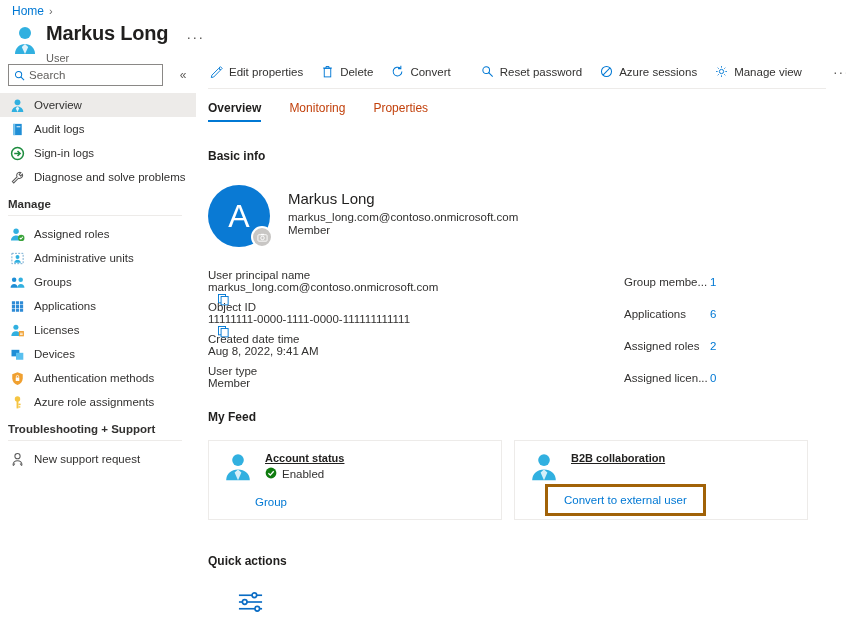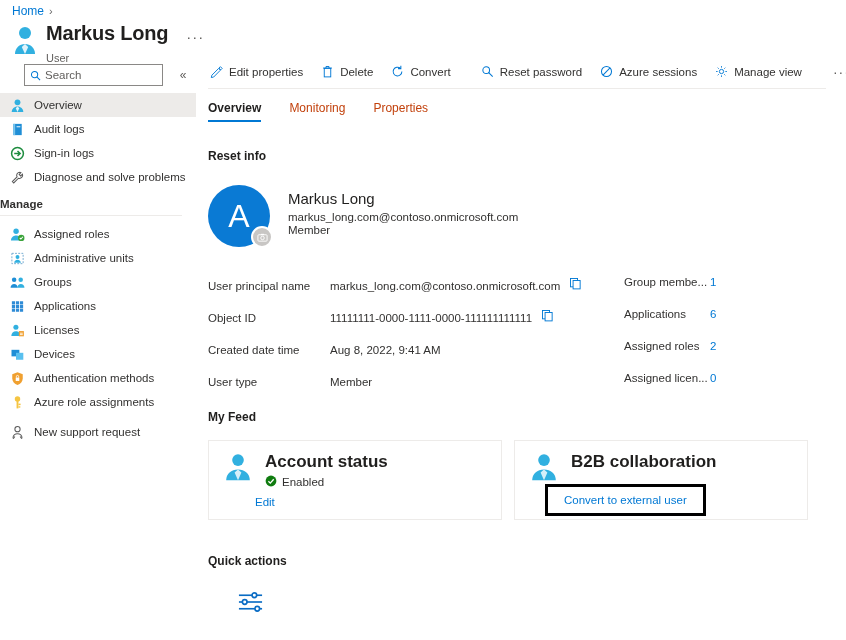--- a/index.html
+++ b/index.html
@@ -39,21 +39,21 @@
     font-size:15px; color:#605e5c; margin-left:10px; margin-top:6px;
     letter-spacing:1px; cursor:pointer;
   }
 
   
   .rail {
     position:absolute; left:0; top:64px; width:196px; height:576px;
     background:#ffffff;
   }
   .search-row {
-    display:flex; align-items:center; padding:0 4px 0 24px; gap:11px;
+    display:flex; align-items:center; padding:0 4px 0 8px; gap:11px;
   }
   .search-box {
     flex:1; height:22px; border:1px solid #8a8886; background:#fff;
     display:flex; align-items:center; padding:0 5px; gap:4px;
   }
   .search-box .mag { width:11px; height:11px; flex:none; }
   .search-box input {
     border:none; outline:none; font-family:inherit; font-size:11.5px;
     color:#323130; background:transparent; width:100%; padding:0;
   }
@@ -65,21 +65,21 @@
 
   .nav-list { margin-top:7px; }
   .nav-item {
     height:24px; display:flex; align-items:center; gap:9px;
     padding-left:10px; cursor:pointer; font-size:11.5px; color:#323130;
   }
   .nav-item.active { background:#edebe9; }
   .nav-ico { width:15px; height:15px; flex:none; display:block; }
 
   .nav-group {
-    margin-top:9px; padding-left:0; padding-right:14px;
+    margin-top:9px; padding-left:8px; padding-right:14px;
   }
   .nav-group-label {
     font-size:11.5px; font-weight:600; color:#323130; padding-bottom:5px;
   }
   .nav-group-rule { border-bottom:1px solid #edebe9; }
 
   
   .content { position:absolute; left:208px; top:58px; right:0; bottom:0; }
 
   .cmdbar { display:flex; align-items:center; height:28px; gap:0; }
@@ -128,22 +128,23 @@
   }
   .profile-text { padding-top:4px; }
   .profile-name { font-size:15px; color:#201f1e; line-height:19px; }
   .profile-mail { font-size:11.5px; color:#323130; margin-top:3px; }
   .profile-type { font-size:11.5px; color:#323130; margin-top:1px; }
 
   
   .detail-area { display:flex; margin-top:22px; }
   .detail-list { width:400px; }
   .detail-row {
-    display:flex; align-items:flex-end; height:23px; margin-bottom:9px;
+    display:flex; align-items:flex-start; height:23px; margin-bottom:9px;
     font-size:11.5px;
+    flex-direction:column;
   }
   .detail-label { width:122px; color:#323130; flex:none; }
   .detail-value { color:#323130; }
   .detail-value.link { color:#0078d4; cursor:pointer; }
   .copy-ico { margin-left:9px; cursor:pointer; flex:none; }
 
   .stats { margin-left:16px; padding-top:1px; }
   .stat-row {
     display:flex; align-items:center; height:23px; margin-bottom:9px;
     font-size:11.5px;
@@ -152,32 +153,32 @@
   .stat-value { color:#0078d4; cursor:pointer; }
 
   
   #my-feed-title { margin-top:12px; }
   .cards { display:flex; gap:12px; margin-top:16px; }
   .feed-card {
     width:294px; height:80px; border:1px solid #edebe9; background:#fff;
     padding:11px 14px; position:relative;
   }
   .card-head { display:flex; align-items:flex-start; gap:12px; }
-  .card-title { font-size:17px; font-weight:600; color:#201f1e; }
+  .card-title { font-size:11px; font-weight:600; color:#201f1e;text-decoration:underline; }
   .card-status {
     display:flex; align-items:center; gap:5px; font-size:11.5px;
     color:#323130; margin-top:3px;
   }
   .card-link {
     position:absolute; left:46px; bottom:11px;
     font-size:11.5px; color:#0078d4; cursor:pointer;
   }
   .card-link.boxed {
     left:30px; bottom:3px; padding:7px 16px;
-    border:3px solid #000000;
+    border:3px solid #a16207;
   }
 
   
   #quick-actions-title { margin-top:34px; }
   .quick-actions { display:flex; margin-top:22px; }
   .qa-item {
     width:84px; display:flex; flex-direction:column; align-items:center;
     gap:11px; cursor:pointer;
   }
 </style>
@@ -360,20 +361,24 @@
         <svg width="15" height="15" viewBox="0 0 16 16">
           <circle cx="8" cy="4.2" r="2.9" fill="#f5c542"></circle>
           <rect x="7" y="6.3" width="2" height="8" fill="#f5c542"></rect>
           <rect x="9" y="9.2" width="2.3" height="1.6" fill="#f5c542"></rect>
           <rect x="9" y="12" width="2" height="1.5" fill="#f5c542"></rect>
         </svg>
       </span>
       <span>Azure role assignments</span>
     </div>
 
+    <div class="nav-group">
+      <div class="nav-group-label">Troubleshooting + Support</div>
+      <div class="nav-group-rule"></div>
+    </div>
 
     <div class="nav-item" style="margin-top:6px;">
       <span class="nav-ico">
         <svg width="15" height="15" viewBox="0 0 16 16">
           <circle cx="8" cy="4.4" r="2.8" fill="none" stroke="#5a5a5a" stroke-width="1.1"></circle>
           <path d="M3.2 14c0-2.7 2.1-4.7 4.8-4.7s4.8 2 4.8 4.7" fill="none" stroke="#5a5a5a" stroke-width="1.1"></path>
           <line x1="5.2" y1="12.2" x2="3.4" y2="14.6" stroke="#5a5a5a" stroke-width="1.1"></line>
           <line x1="10.8" y1="12.2" x2="12.6" y2="14.6" stroke="#5a5a5a" stroke-width="1.1"></line>
         </svg>
       </span>
@@ -461,21 +466,21 @@
       <span>Overview</span>
     </div>
     <div class="tab">
       <span>Monitoring</span>
     </div>
     <div class="tab">
       <span>Properties</span>
     </div>
   </div>
 
-  <div class="section-title" id="basic-info-title">Reset info</div>
+  <div class="section-title" id="basic-info-title">Basic info</div>
 
   <div class="profile">
     <div class="avatar-wrap">
       <div class="avatar">A</div>
       <div class="cam-badge">
         <svg width="11" height="11" viewBox="0 0 12 12">
           <rect x="1" y="3" width="10" height="7" rx="1" fill="none" stroke="#fff" stroke-width="1"></rect>
           <circle cx="6" cy="6.5" r="1.9" fill="none" stroke="#fff" stroke-width="1"></circle>
           <rect x="4.3" y="2" width="3.4" height="1.4" fill="#fff"></rect>
         </svg>
@@ -565,21 +570,21 @@
             <span>
               <svg width="12" height="12" viewBox="0 0 12 12">
                 <circle cx="6" cy="6" r="5.4" fill="#107c10"></circle>
                 <path d="M3.4 6.2l1.9 1.9 3.4-3.9" fill="none" stroke="#fff" stroke-width="1.3"></path>
               </svg>
             </span>
             <span>Enabled</span>
           </div>
         </div>
       </div>
-      <span class="card-link">Edit</span>
+      <span class="card-link">Group</span>
     </div>
 
     <div class="feed-card">
       <div class="card-head">
         <span>
           <svg width="30" height="30" viewBox="0 0 32 32">
             <circle cx="16" cy="8.6" r="6.2" fill="#31b0e0"></circle>
             <path d="M3.4 30c0-6.7 5.4-11.4 12.6-11.4S28.6 23.3 28.6 30z" fill="#31b0e0"></path>
             <path d="M16 18.6l-3.6 3.3L16 30l3.6-8.1z" fill="#fff" opacity=".8"></path>
           </svg>

